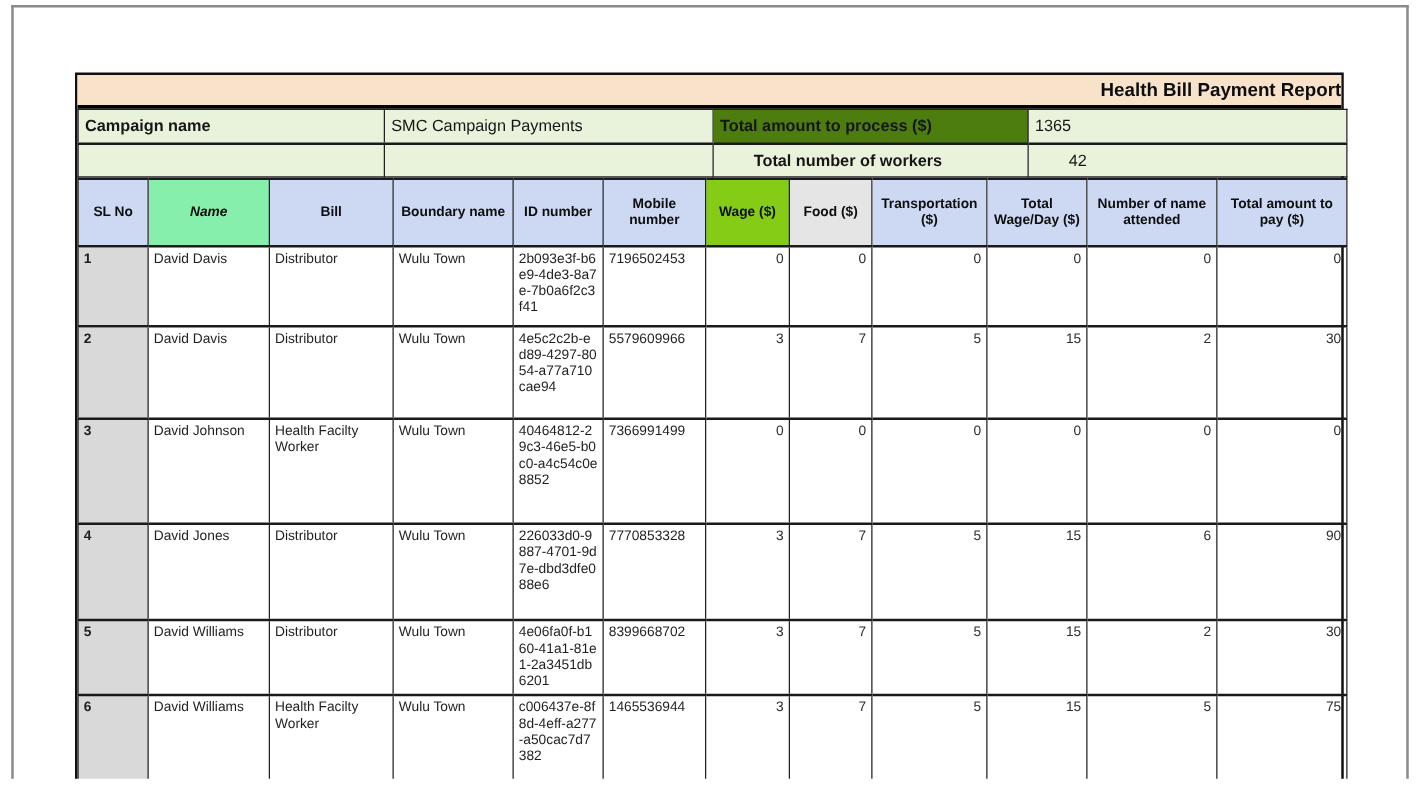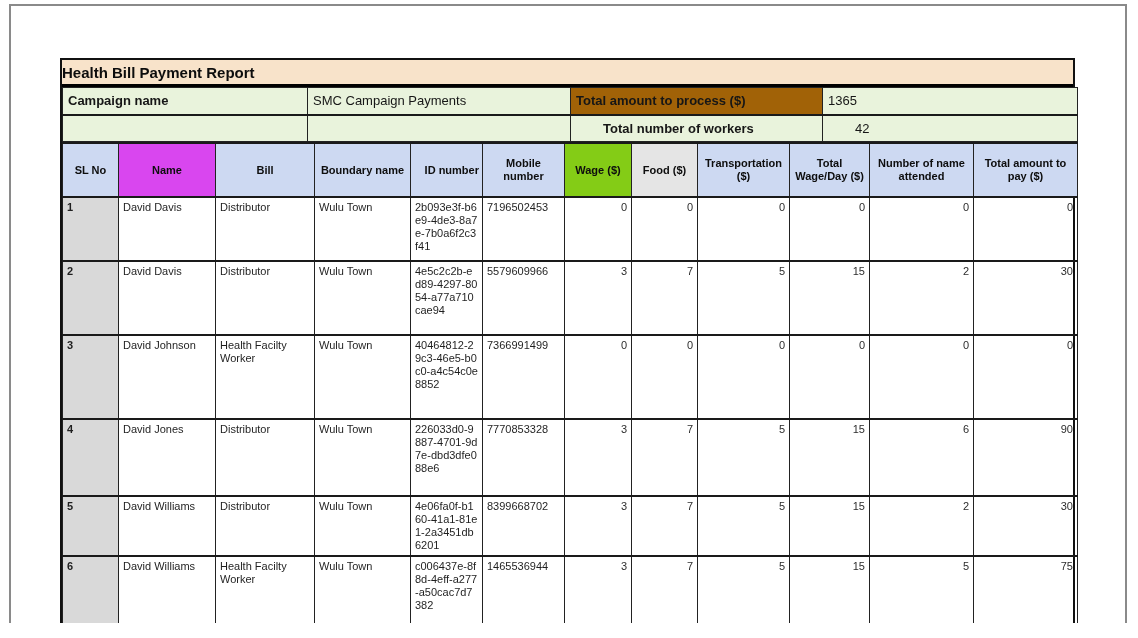--- a/index.html
+++ b/index.html
@@ -21,21 +21,21 @@
   }
   .report {
     position: absolute;
     left: 49px; top: 52px;
     width: 1015px;
     border: 2px solid #111111;
   }
   
   .title-bar {
     height: 27px;
-    display: flex; align-items: center; justify-content: flex-start;
+    display: flex; align-items: center; justify-content: flex-end;
     border-bottom: 3px solid #000000;
     font-weight: bold; font-size: 15px; color: #0d0d0d;
   }
   
   table { border-collapse: collapse; table-layout: fixed; width: 1011px; }
   .summary td {
     border: 1px solid #222222;
     height: 27px;
     font-size: 13px;
     padding: 2px 5px;
@@ -93,21 +93,21 @@
       <colgroup>
         <col style="width:245px">
           <col style="width:263px">
           <col style="width:252px">
           <col style="width:255px">
       </colgroup>
       <tbody>
           <tr>
         <td class="lbl" style="background: rgb(233, 243, 220);">Campaign name</td>
         <td style="background: rgb(233, 243, 220);">SMC Campaign Payments</td>
-        <td class="lbl" style="background: #a16207;">Total amount to process ($)</td>
+        <td class="lbl" style="background: #4d7c0f;">Total amount to process ($)</td>
         <td style="background: rgb(233, 243, 220);">1365</td>
       </tr>
       <tr>
         <td style="background: rgb(233, 243, 220);"></td>
         <td style="background: rgb(233, 243, 220);"></td>
         <td class="lbl" style="background: rgb(233, 243, 220);">Total number of workers</td>
         <td style="background: rgb(233, 243, 220);">42</td>
       </tr>
     </tbody>
       </table>
@@ -123,24 +123,24 @@
           <col style="width:67px">
           <col style="width:66px">
         <col style="width:92px">
           <col style="width:80px">
           <col style="width:104px">
           <col style="width:104px">
       </colgroup>
       <thead>
         <tr>
           <th style="background: rgb(205, 217, 242);">SL No</th>
-          <th style="background: #d946ef;">Name</th>
+          <th style="background: #86efac; font-style: italic;">Name</th>
           <th style="background: rgb(205, 217, 242);">Bill</th>
           <th style="background: rgb(205, 217, 242);">Boundary name</th>
-          <th style="background: rgb(205, 217, 242); text-align: right;">ID number</th>
+          <th style="background: rgb(205, 217, 242);">ID number</th>
           <th style="background: rgb(205, 217, 242);">Mobile number</th>
           <th style="background: #84cc16;">Wage ($)</th>
           <th style="background: #e5e5e5;">Food ($)</th>
           <th style="background: rgb(205, 217, 242);">Transportation ($)</th>
           <th style="background: rgb(205, 217, 242);">Total Wage/Day ($)</th>
           <th style="background: rgb(205, 217, 242);">Number of name attended</th>
           <th style="background: rgb(205, 217, 242);">Total amount to pay ($)</th>
         </tr>
       </thead>
       <tbody>

